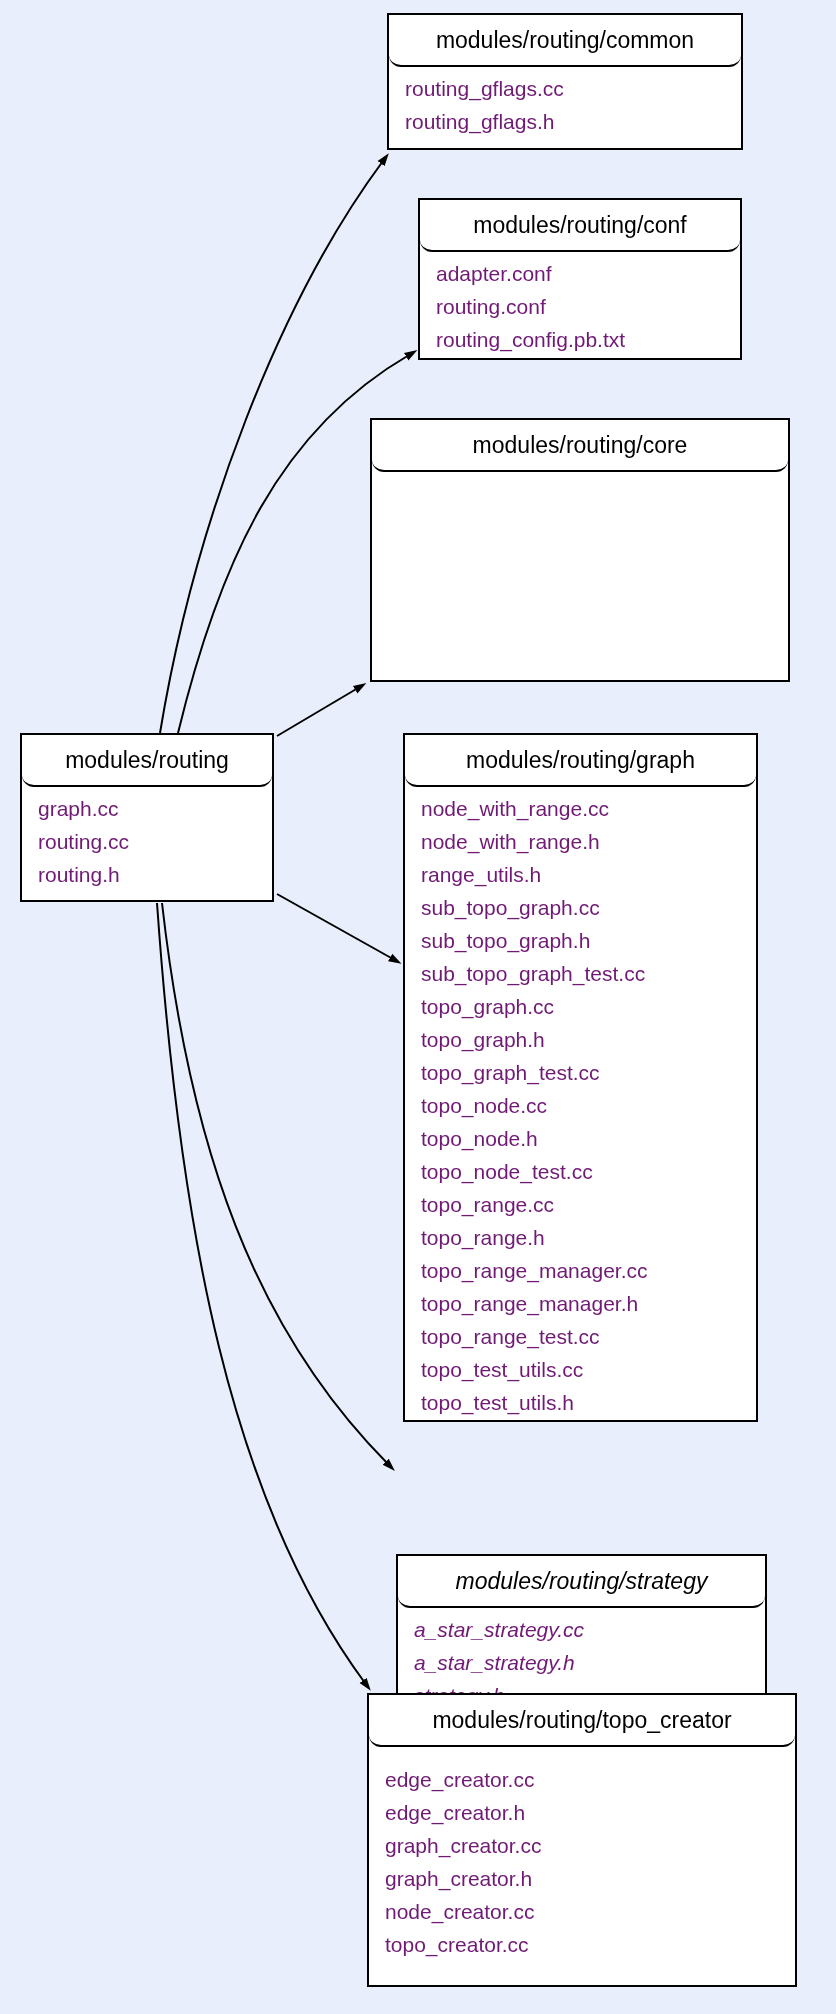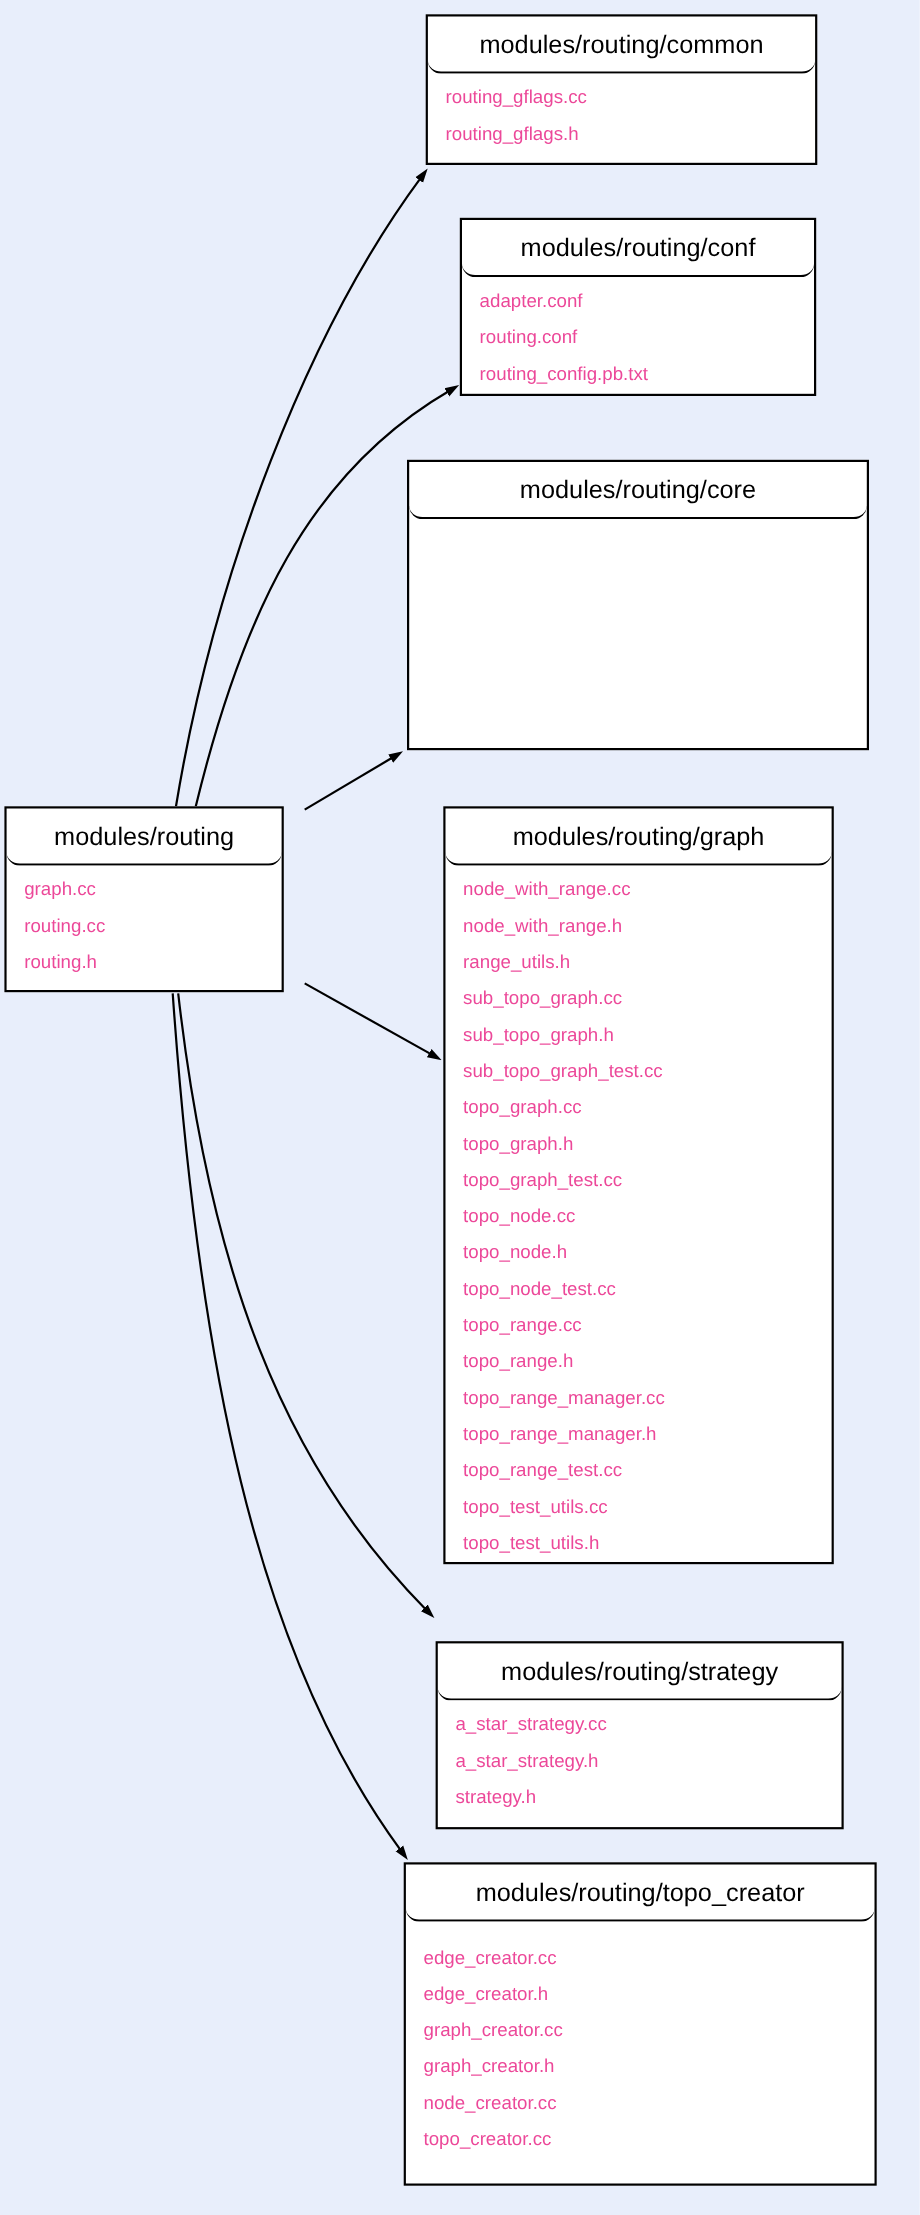--- a/index.html
+++ b/index.html
@@ -41,23 +41,23 @@
     color: #000000;
     white-space: nowrap;
     border-radius: 12px;
   }
   .node-files {
     flex: 1 1 auto;
     padding: 5px 6px 0 16px;
     overflow: hidden;
   }
   .file-row {
-    font-size: 17px;
+    font-size: 21px;
     line-height: 33px;
-    color: #ec4899;
+    color: #701a75;
     white-space: nowrap;
   }
 </style>
 </head>
 <body>
 
 <div id="canvas">
 
   <svg id="edges-layer" width="836" height="2014" viewBox="0 0 836 2014">
     <defs>
@@ -87,21 +87,21 @@
         <div class="file-row">adapter.conf</div>
         <div class="file-row">routing.conf</div>
         <div class="file-row">routing_config.pb.txt</div>
       </div>
   </div>
 
   <div class="node" style="left:370px; top:418px; width:420px; height:264px;text-align:center;">
     <div class="node-title">modules/routing/core</div>
   </div>
 
-  <div class="node" style="left:4px; top:733px; width:254px; height:169px;">
+  <div class="node" style="left:20px; top:733px; width:254px; height:169px;">
     <div class="node-title">modules/routing</div>
     <div class="node-files">
         <div class="file-row">graph.cc</div>
         <div class="file-row">routing.cc</div>
         <div class="file-row">routing.h</div>
       </div>
   </div>
 
   <div class="node" style="left:403px; top:733px; width:355px; height:689px;">
     <div class="node-title">modules/routing/graph</div>
@@ -121,21 +121,21 @@
         <div class="file-row">topo_range.cc</div>
         <div class="file-row">topo_range.h</div>
         <div class="file-row">topo_range_manager.cc</div>
         <div class="file-row">topo_range_manager.h</div>
         <div class="file-row">topo_range_test.cc</div>
         <div class="file-row">topo_test_utils.cc</div>
         <div class="file-row">topo_test_utils.h</div>
       </div>
   </div>
 
-  <div class="node" style="left:396px; top:1492px; width:371px; height:171px;">
+  <div class="node" style="left:396px; top:1554px; width:371px; height:171px;font-style:italic;">
     <div class="node-title">modules/routing/strategy</div>
     <div class="node-files">
         <div class="file-row">a_star_strategy.cc</div>
         <div class="file-row">a_star_strategy.h</div>
         <div class="file-row">strategy.h</div>
       </div>
   </div>
 
   <div class="node" style="left:367px; top:1693px; width:430px; height:294px;gap:11px;">
     <div class="node-title">modules/routing/topo_creator</div>

